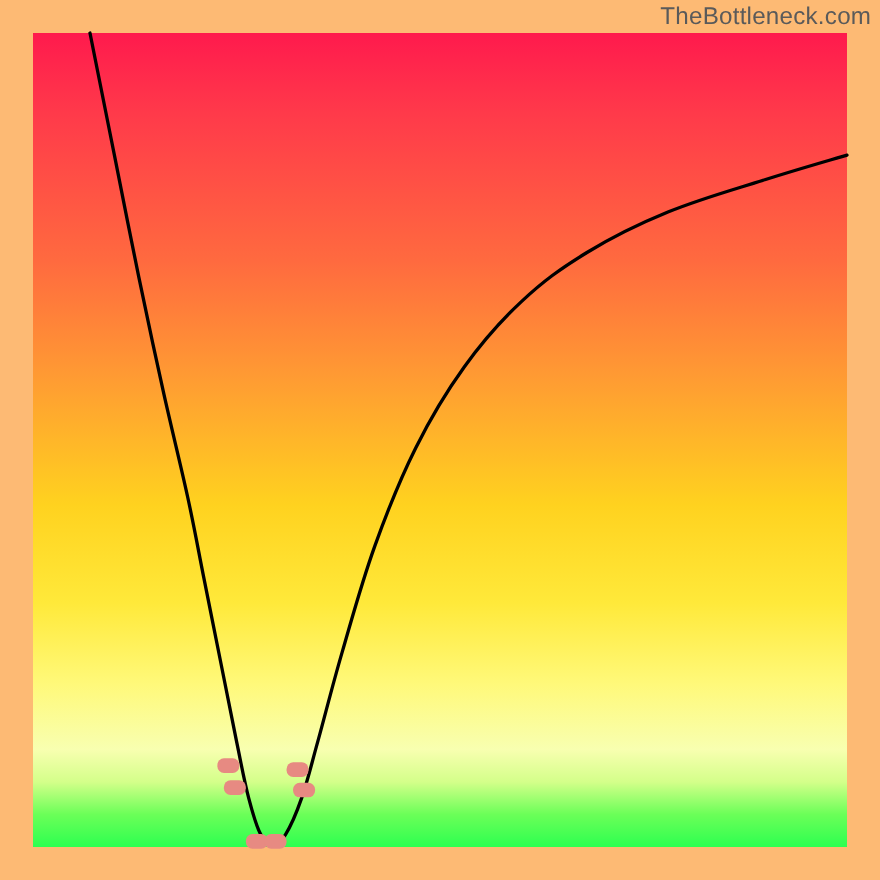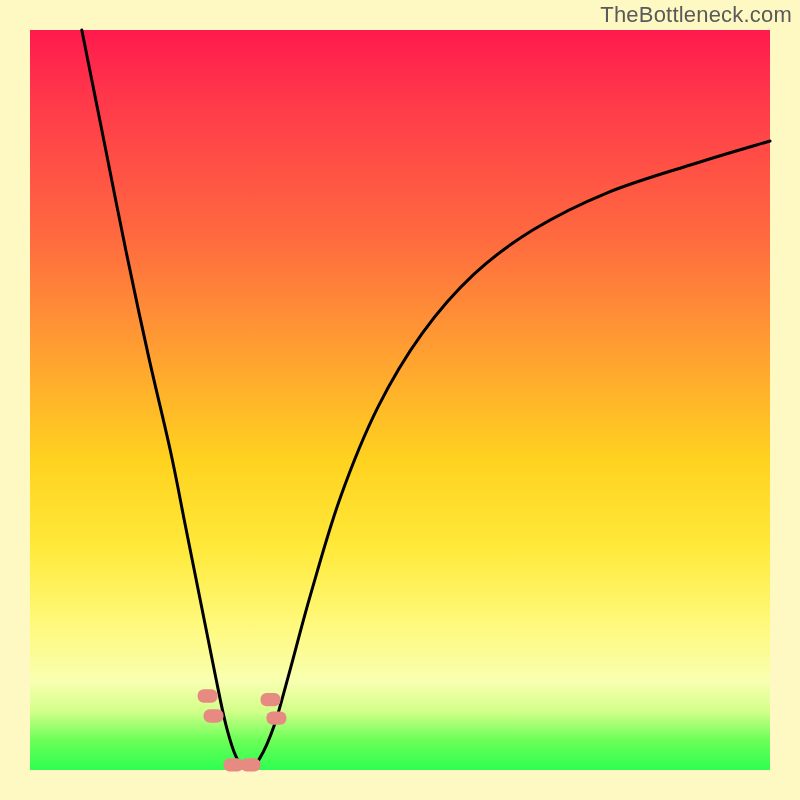--- a/index.html
+++ b/index.html
@@ -10,21 +10,21 @@
     overflow: hidden;
     background: #000;
     font-family: Arial, Helvetica, sans-serif;
   }
   .frame {
     position: absolute;
     left: 0;
     top: 0;
     width: 800px;
     height: 800px;
-    background: #fef9c3;
+    background: #fdba74;
   }
   .plot {
     position: absolute;
     left: 30px;
     top: 30px;
     width: 740px;
     height: 740px;
     
     background: linear-gradient(to bottom,
       #ff1a4d 0%,

